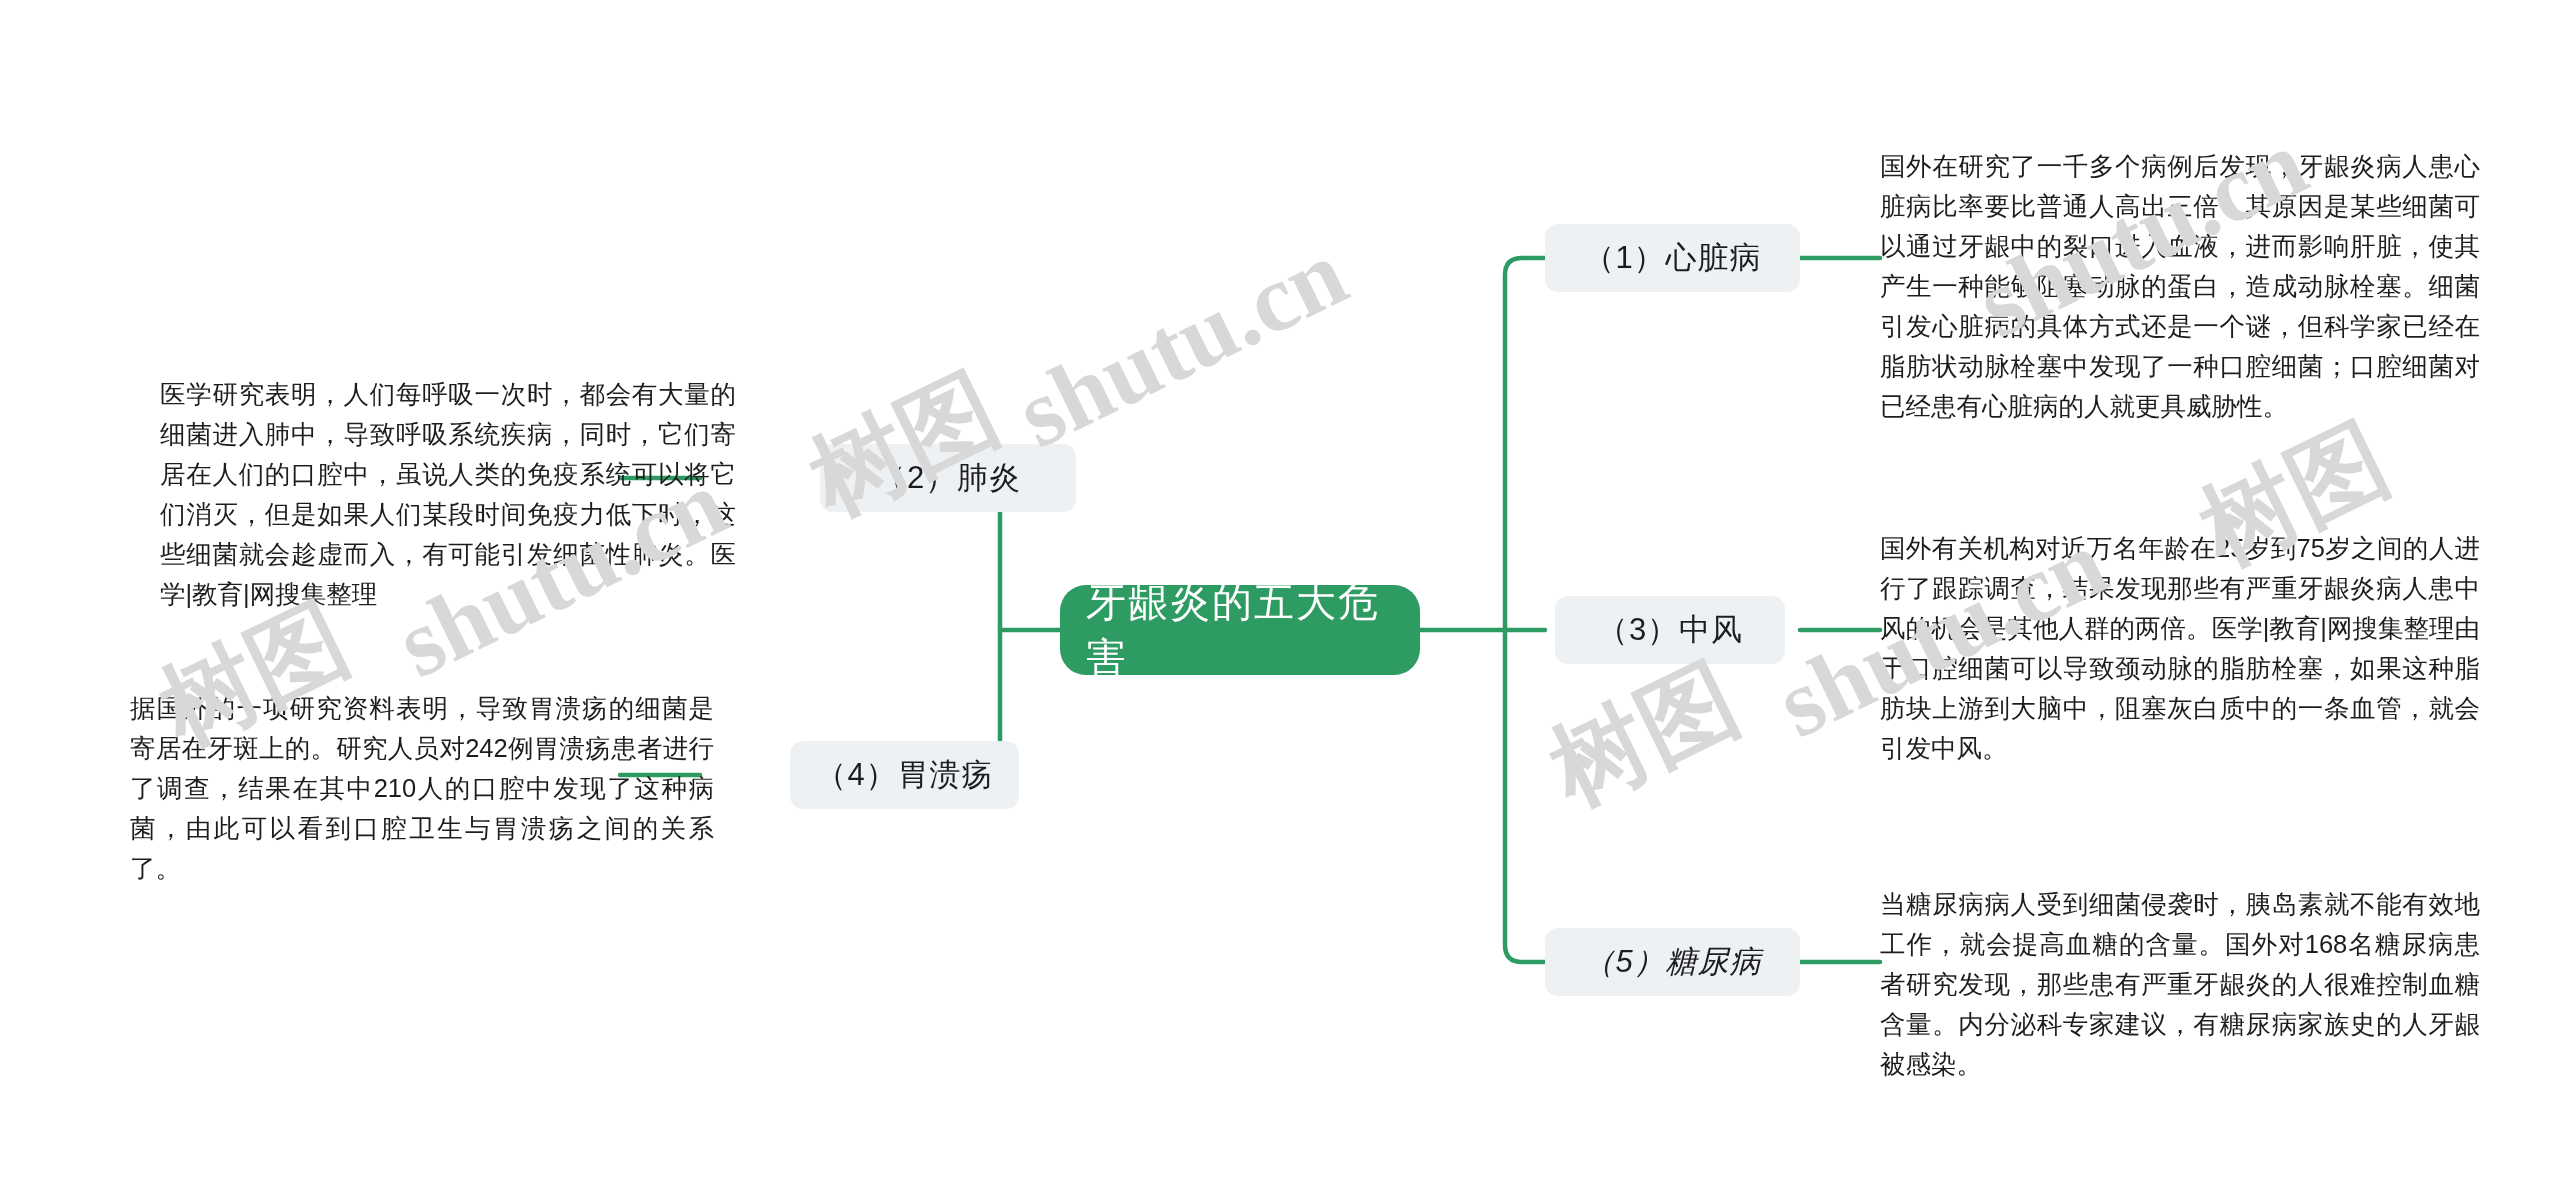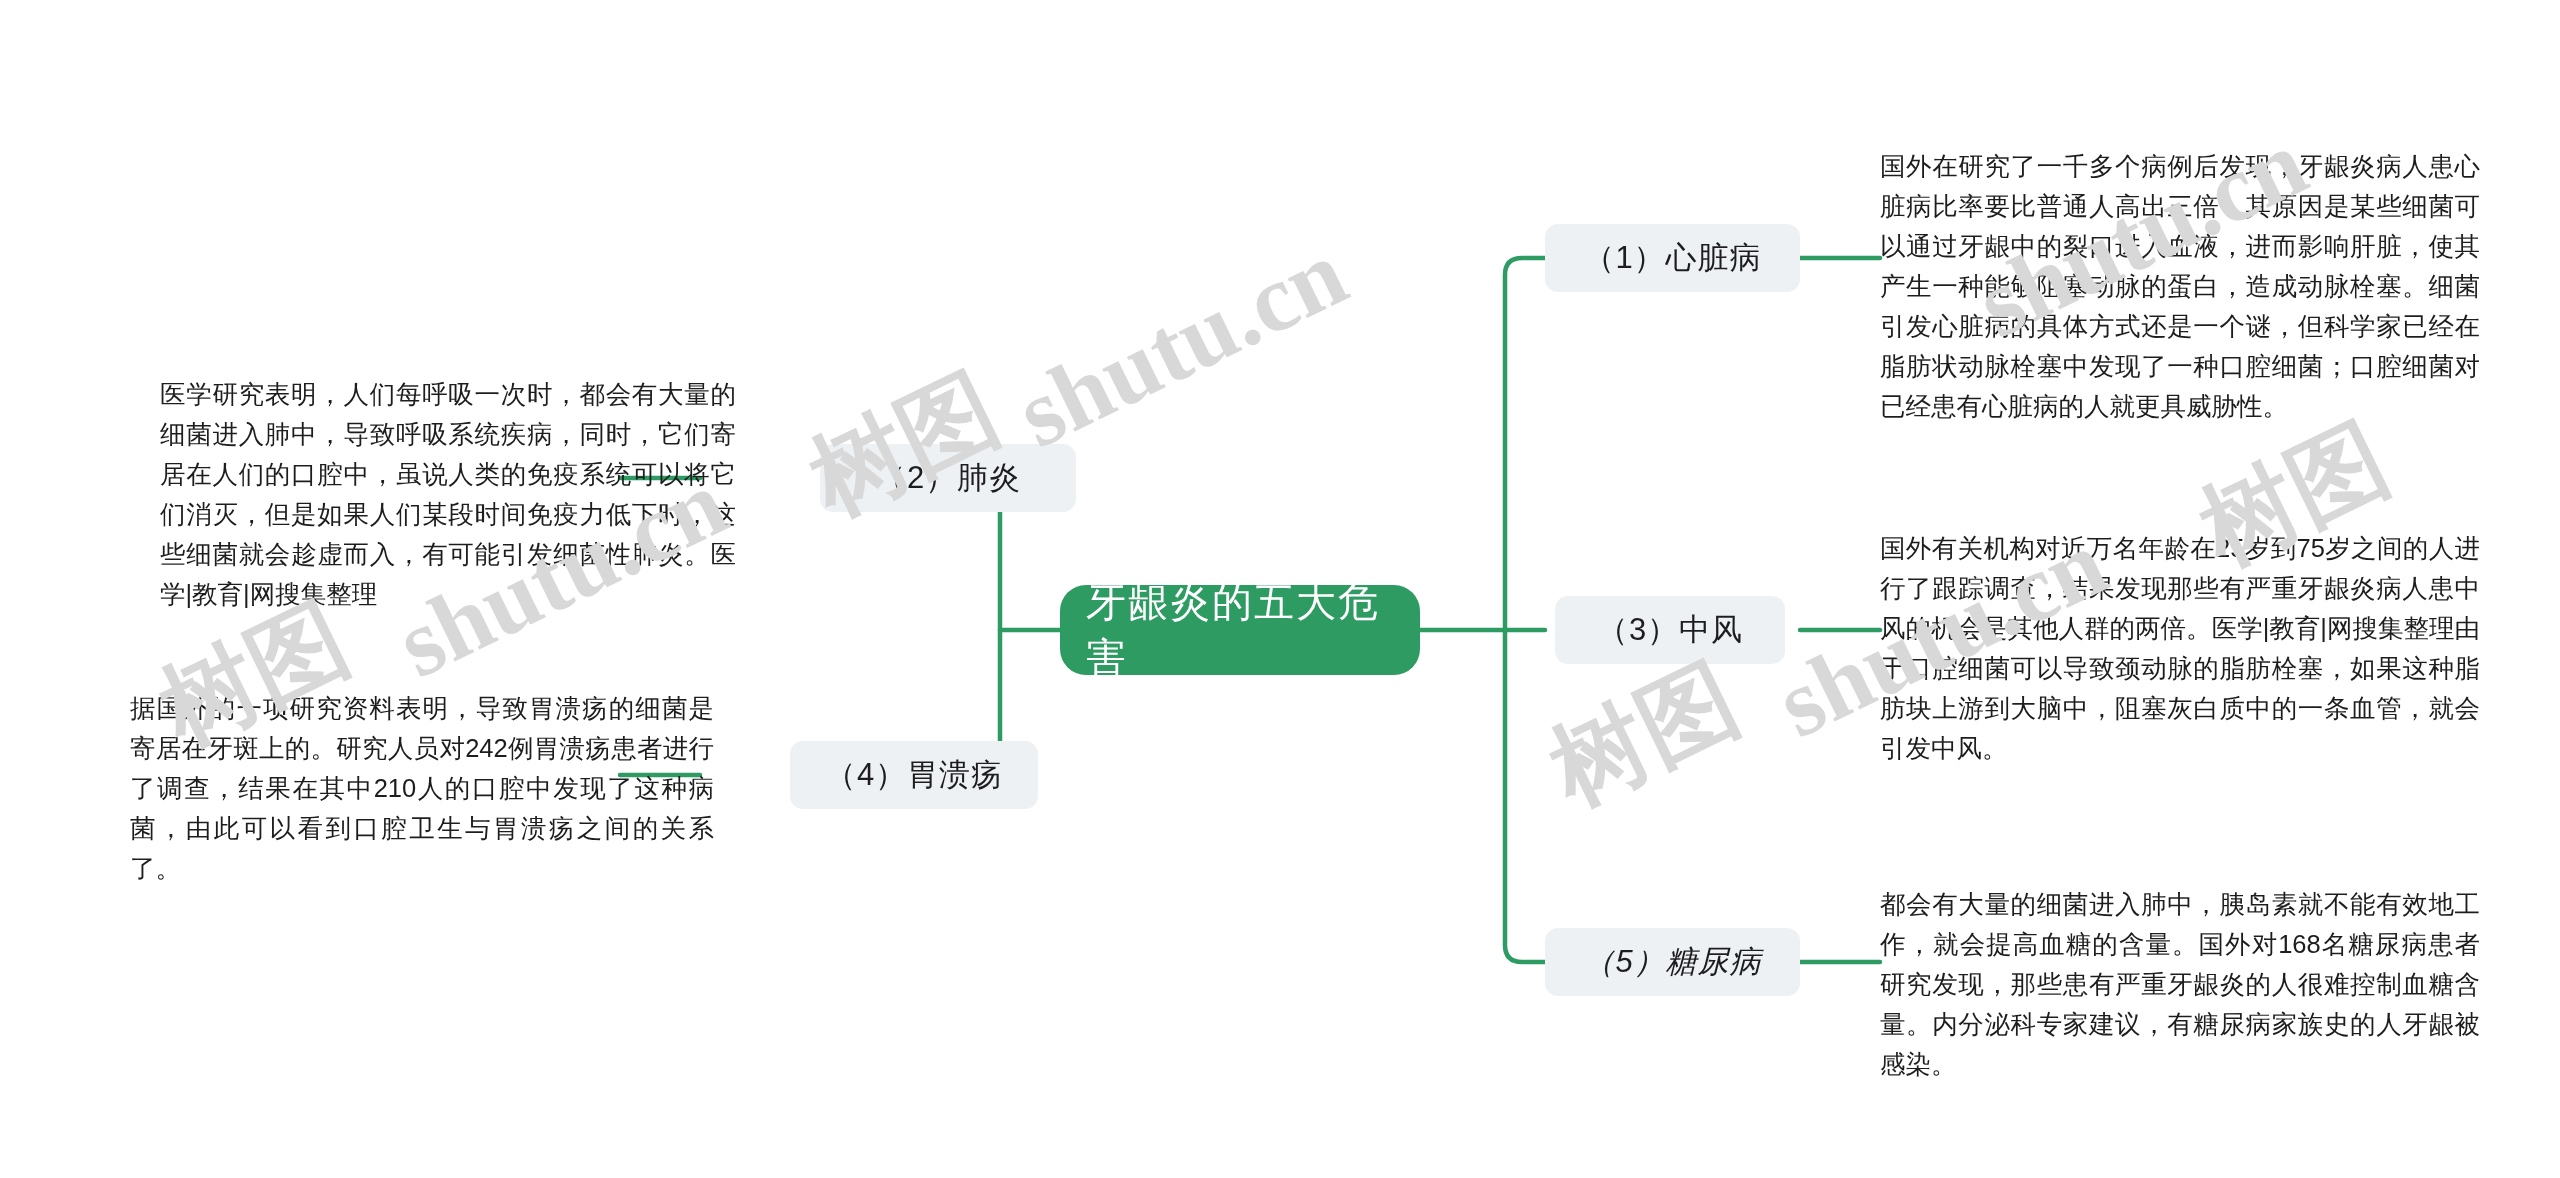--- a/index.html
+++ b/index.html
@@ -143,31 +143,31 @@
   </div>
 
   <div class="topic-node" style="left:820px; top:444px; width:256px; height:68px;">
     <span>（2）肺炎</span>
   </div>
 
   <div class="topic-node" style="left:1555px; top:596px; width:230px; height:68px;">
     <span>（3）中风</span>
   </div>
 
-  <div class="topic-node" style="left:790px; top:741px; width:248px; height:68px;">
+  <div class="topic-node" style="left:790px; top:741px; width:229px; height:68px;">
     <span>（4）胃溃疡</span>
   </div>
 
   <div class="topic-node" style="left:1545px; top:928px; width:255px; height:68px;font-style:italic;">
     <span>（5）糖尿病</span>
   </div>
 
   <div class="leaf-text" style="left:1880px; top:130px; width:600px;">国外在研究了一千多个病例后发现，牙龈炎病人患心脏病比率要比普通人高出三倍，其原因是某些细菌可以通过牙龈中的裂口进入血液，进而影响肝脏，使其产生一种能够阻塞动脉的蛋白，造成动脉栓塞。细菌引发心脏病的具体方式还是一个谜，但科学家已经在脂肪状动脉栓塞中发现了一种口腔细菌；口腔细菌对已经患有心脏病的人就更具威胁性。</div>
 
   <div class="leaf-text" style="left:160px; top:358px; width:576px; text-indent:0;">医学研究表明，人们每呼吸一次时，都会有大量的细菌进入肺中，导致呼吸系统疾病，同时，它们寄居在人们的口腔中，虽说人类的免疫系统可以将它们消灭，但是如果人们某段时间免疫力低下时，这些细菌就会趁虚而入，有可能引发细菌性肺炎。医学|教育|网搜集整理</div>
 
   <div class="leaf-text" style="left:1880px; top:512px; width:600px;">国外有关机构对近万名年龄在25岁到75岁之间的人进行了跟踪调查，结果发现那些有严重牙龈炎病人患中风的机会是其他人群的两倍。医学|教育|网搜集整理由于口腔细菌可以导致颈动脉的脂肪栓塞，如果这种脂肪块上游到大脑中，阻塞灰白质中的一条血管，就会引发中风。</div>
 
   <div class="leaf-text" style="left:130px; top:672px; width:584px;">据国外的一项研究资料表明，导致胃溃疡的细菌是寄居在牙斑上的。研究人员对242例胃溃疡患者进行了调查，结果在其中210人的口腔中发现了这种病菌，由此可以看到口腔卫生与胃溃疡之间的关系了。</div>
 
-  <div class="leaf-text" style="left:1880px; top:868px; width:600px;">都会有大量的细菌进入肺中，胰岛素就不能有效地工作，就会提高血糖的含量。国外对168名糖尿病患者研究发现，那些患有严重牙龈炎的人很难控制血糖含量。内分泌科专家建议，有糖尿病家族史的人牙龈被感染。</div>
+  <div class="leaf-text" style="left:1880px; top:868px; width:600px;">当糖尿病病人受到细菌侵袭时，胰岛素就不能有效地工作，就会提高血糖的含量。国外对168名糖尿病患者研究发现，那些患有严重牙龈炎的人很难控制血糖含量。内分泌科专家建议，有糖尿病家族史的人牙龈被感染。</div>
 
 </div>
 
 </body></html>

